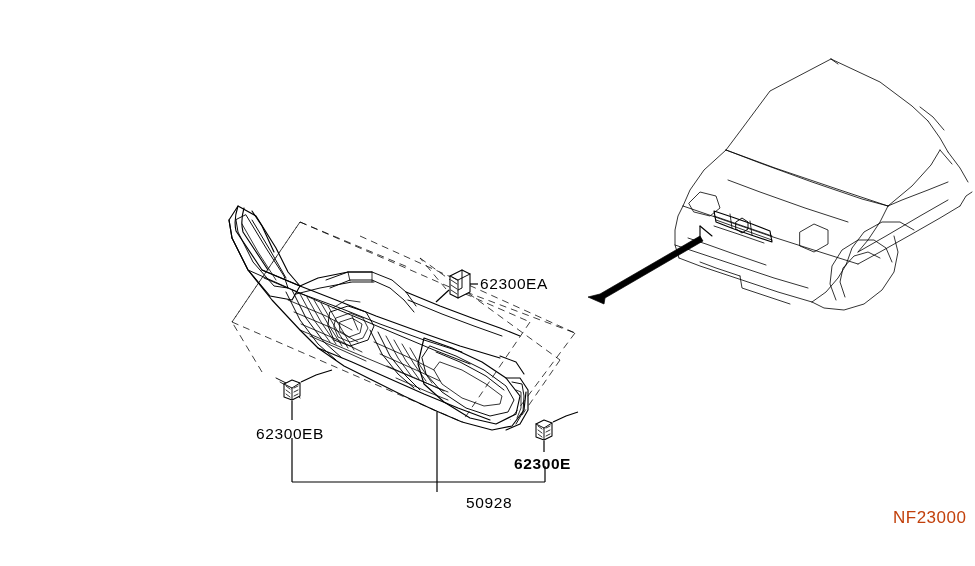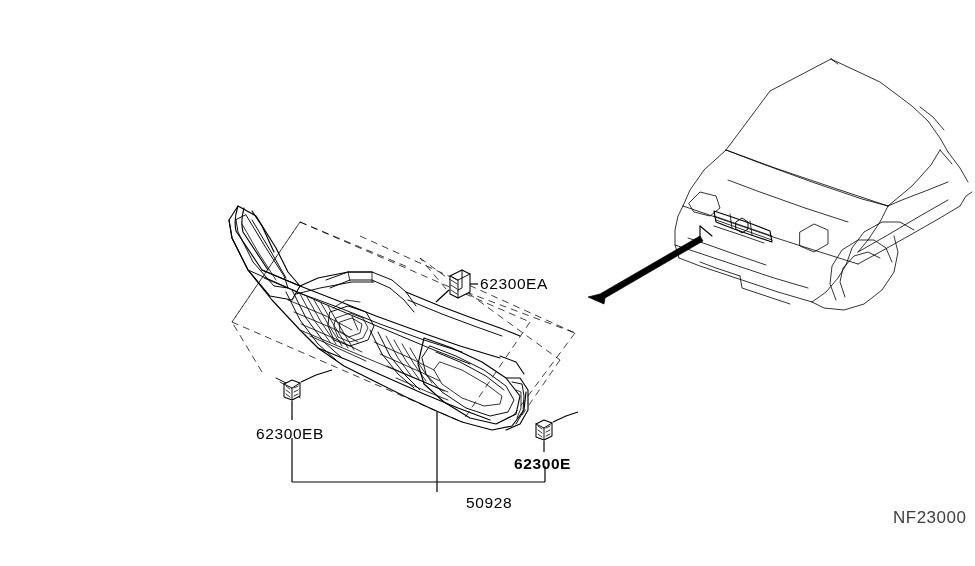--- a/index.html
+++ b/index.html
@@ -80,21 +80,21 @@
     letter-spacing: 0.6px;
     color: #000000;
     white-space: nowrap;
     line-height: 1;
   }
   .watermark {
     position: absolute;
     font-family: "Liberation Sans", sans-serif;
     font-size: 17px;
     letter-spacing: 0.5px;
-    color: #404040;
+    color: #c2410c;
     white-space: nowrap;
     line-height: 1;
   }
 </style>
 </head>
 <body>
 
 <div id="sheet">
 
   <svg viewBox="0 0 975 566" xmlns="http://www.w3.org/2000/svg">

